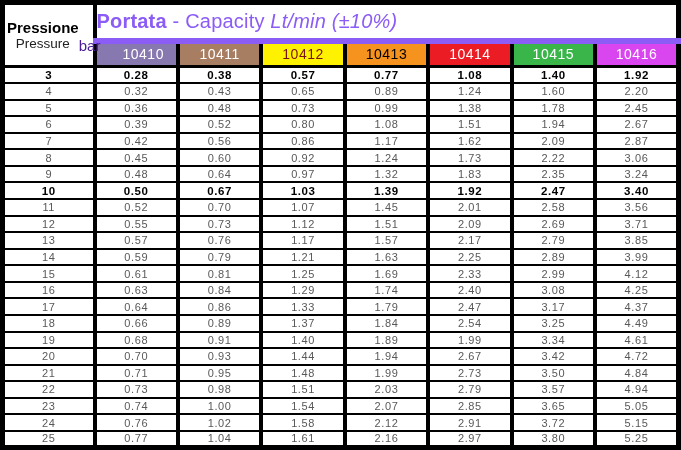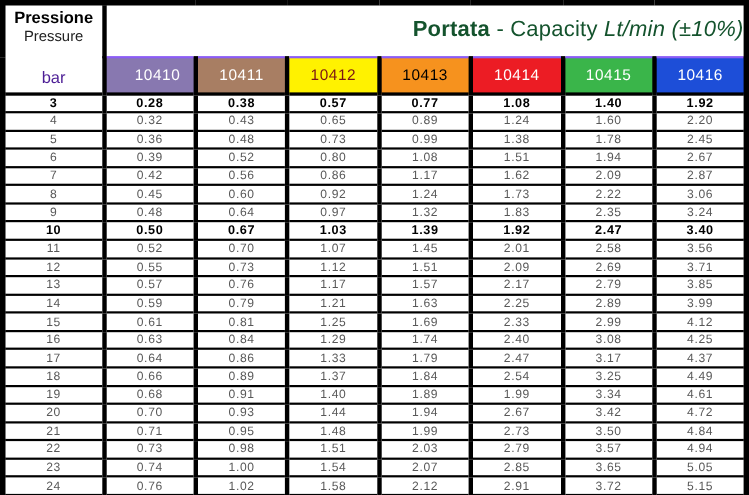--- a/index.html
+++ b/index.html
@@ -19,44 +19,44 @@
     height: 450px;
     box-sizing: border-box;
     border-collapse: collapse;
     table-layout: fixed;
     border: 5px solid #000;
     background: #fff;
   }
   
   tr.title-row { height: 38px; }
   th.title-cell {
-    border-bottom: 2px solid #8b5cf6;
+    border-bottom: 6px solid #8b5cf6;
     font-size: 20px;
     font-weight: normal;
-    text-align: right;
+    text-align: left;
     vertical-align: middle;
-    color: #14532d;
+    color: #8b5cf6;
     padding: 0;
     letter-spacing: 0.2px;
   }
   .t-bold { font-weight: bold; }
   .t-mid  { white-space: pre; }
   .t-italic { font-style: italic; }
 
   th.left-header {
     border-right: 4px solid #000;
     border-bottom: 3px solid #000;
     padding: 3px 2px 3px 2px;
     vertical-align: top;
     font-weight: normal;
   }
   .lh-inner {
     height: 100%;
     display: flex;
-    flex-direction: column;
+    flex-direction: row;
     justify-content: space-between;
     align-items: center;
   }
   .lh-it { font-weight: bold; font-size: 15px; line-height: 17px; color:#000; }
   .lh-en { font-size: 13.5px; line-height: 15px; color:#222; }
   .lh-bar { font-size: 15px; color: #4c1d95; padding-bottom: 2px; margin-top: 22px; }
 
   tr.color-row { height: 26px; }
   th.color-cell {
     border-left: 4px solid #000;
@@ -119,21 +119,21 @@
           <span class="t-bold">Portata</span><span class="t-mid"> - Capacity </span><span class="t-italic">Lt/min (±10%)</span>
         </th>
       </tr>
       <tr class="color-row" id="color-row">
           <th class="color-cell" style="background-color: rgb(136, 120, 176); color: rgb(255, 255, 255); padding-left: 14px;">10410</th>
           <th class="color-cell" style="background-color: rgb(168, 126, 99); color: rgb(255, 255, 255); margin-top: 43px;">10411</th>
           <th class="color-cell" style="background-color: rgb(255, 242, 0); color: rgb(122, 20, 20);">10412</th>
           <th class="color-cell" style="background-color: rgb(246, 146, 30); color: rgb(0, 0, 0);">10413</th>
           <th class="color-cell" style="background-color: rgb(236, 28, 36); color: rgb(255, 255, 255);">10414</th>
           <th class="color-cell" style="background-color: rgb(58, 181, 74); color: rgb(255, 255, 255);">10415</th>
-          <th class="color-cell" style="background-color: #1d4ed8; color: rgb(255, 255, 255);">10416</th>
+          <th class="color-cell" style="background-color: #d946ef; color: rgb(255, 255, 255);">10416</th>
         </tr>
     </thead>
     <tbody id="tbody">
         <tr class="bold-row">
           <td>3</td>
           <td>0.28</td>
           <td>0.38</td>
           <td>0.57</td>
           <td>0.77</td>
           <td>1.08</td>

